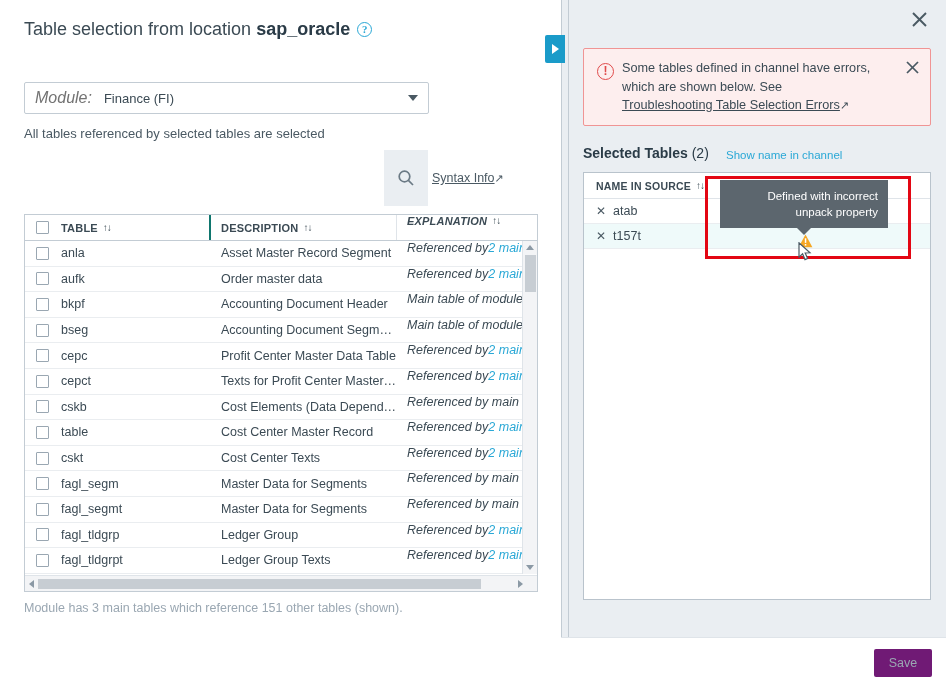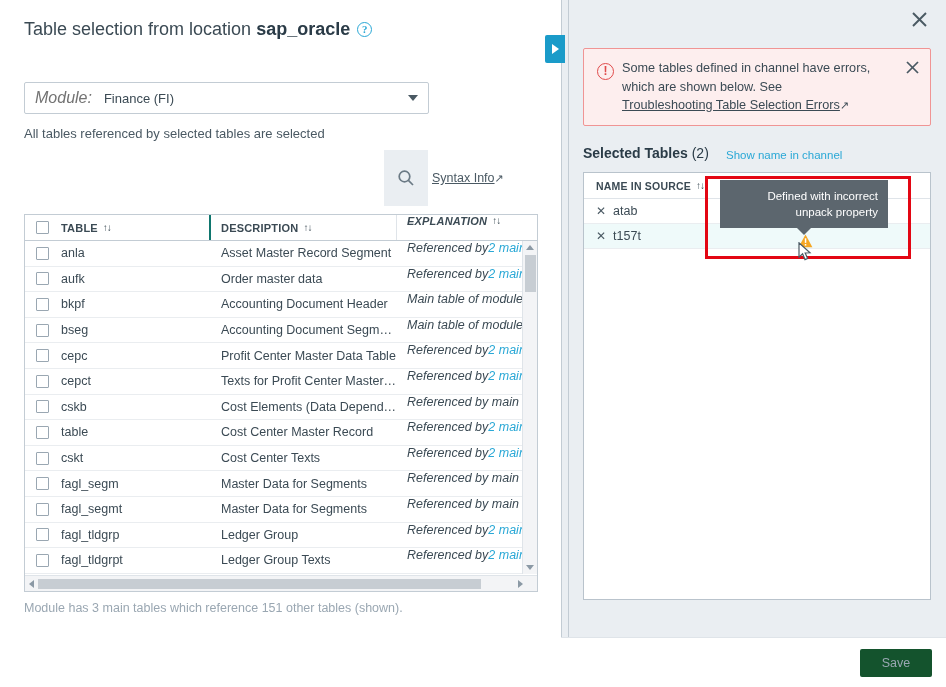--- a/index.html
+++ b/index.html
@@ -204,22 +204,22 @@
     position: absolute; left: 705px; top: 176px; width: 206px; height: 83px;
     border: 3px solid #e30613; z-index: 35; pointer-events: none;
   }
 
   
   .footer {
     position: absolute; left: 561px; top: 637px; width: 385px; height: 50px;
     background: #ffffff; border-top: 1px solid #dfe4e9;
   }
   .save-btn {
-    position: absolute; right: 14px; top: 11px; width: 72px; height: 28px;
-    background: #14532d; color: #9aa7b2; border: 0; border-radius: 2px;
+    position: absolute; right: 14px; top: 11px; width: 58px; height: 28px;
+    background: #701a75; color: #9aa7b2; border: 0; border-radius: 2px;
     font-size: 12.5px; font-family: "Liberation Sans", sans-serif; cursor: default;
   }
   .footer-left-strip {
     position: absolute; left: 0; top: 637px; width: 561px; height: 50px; background: #fff;
   }
 </style>
 </head>
 <body>
 
 <div class="app">

